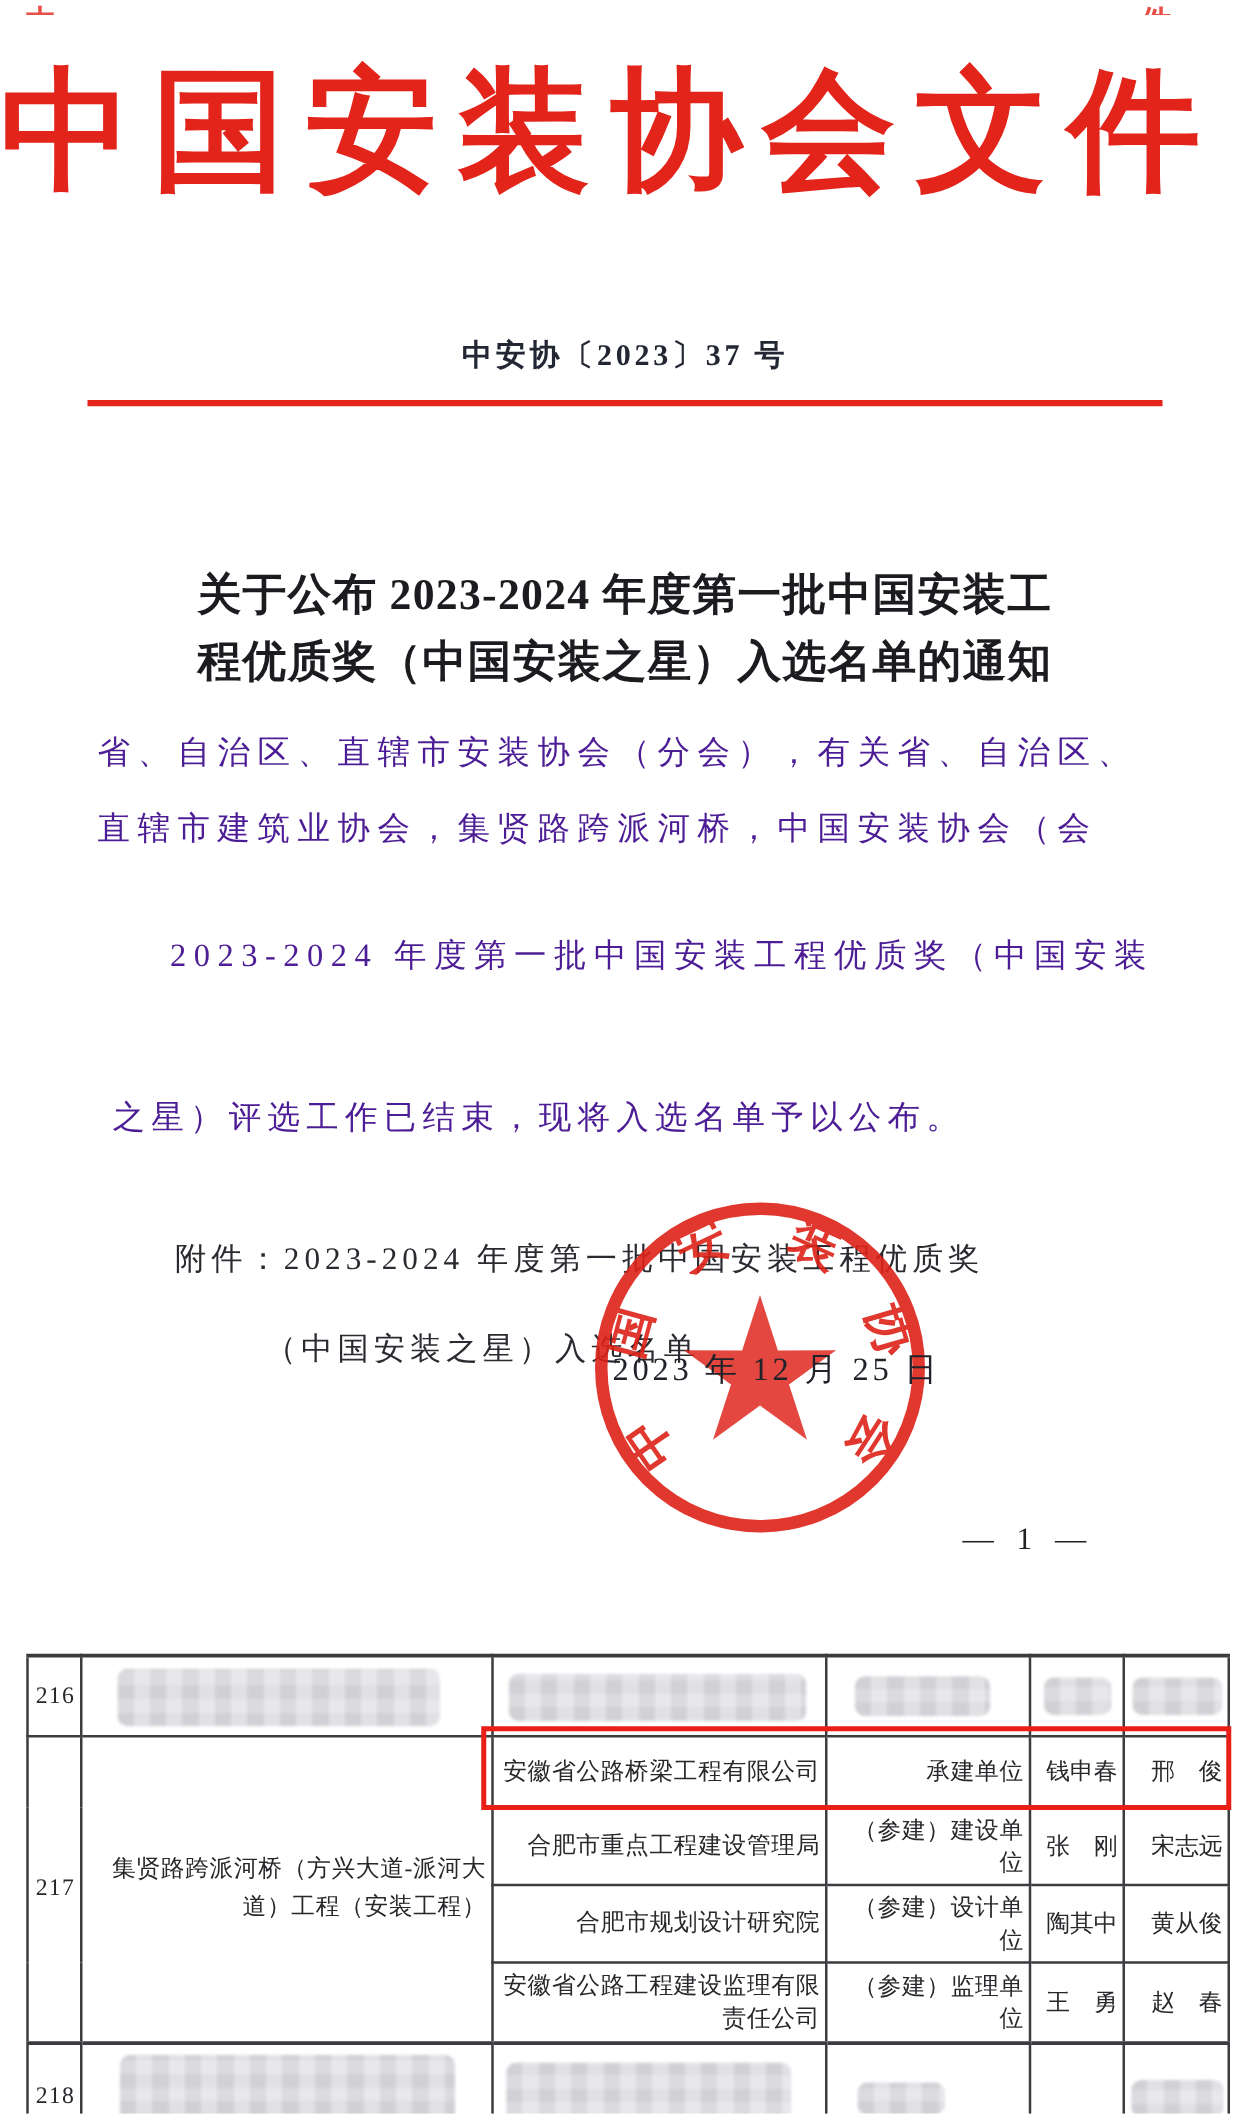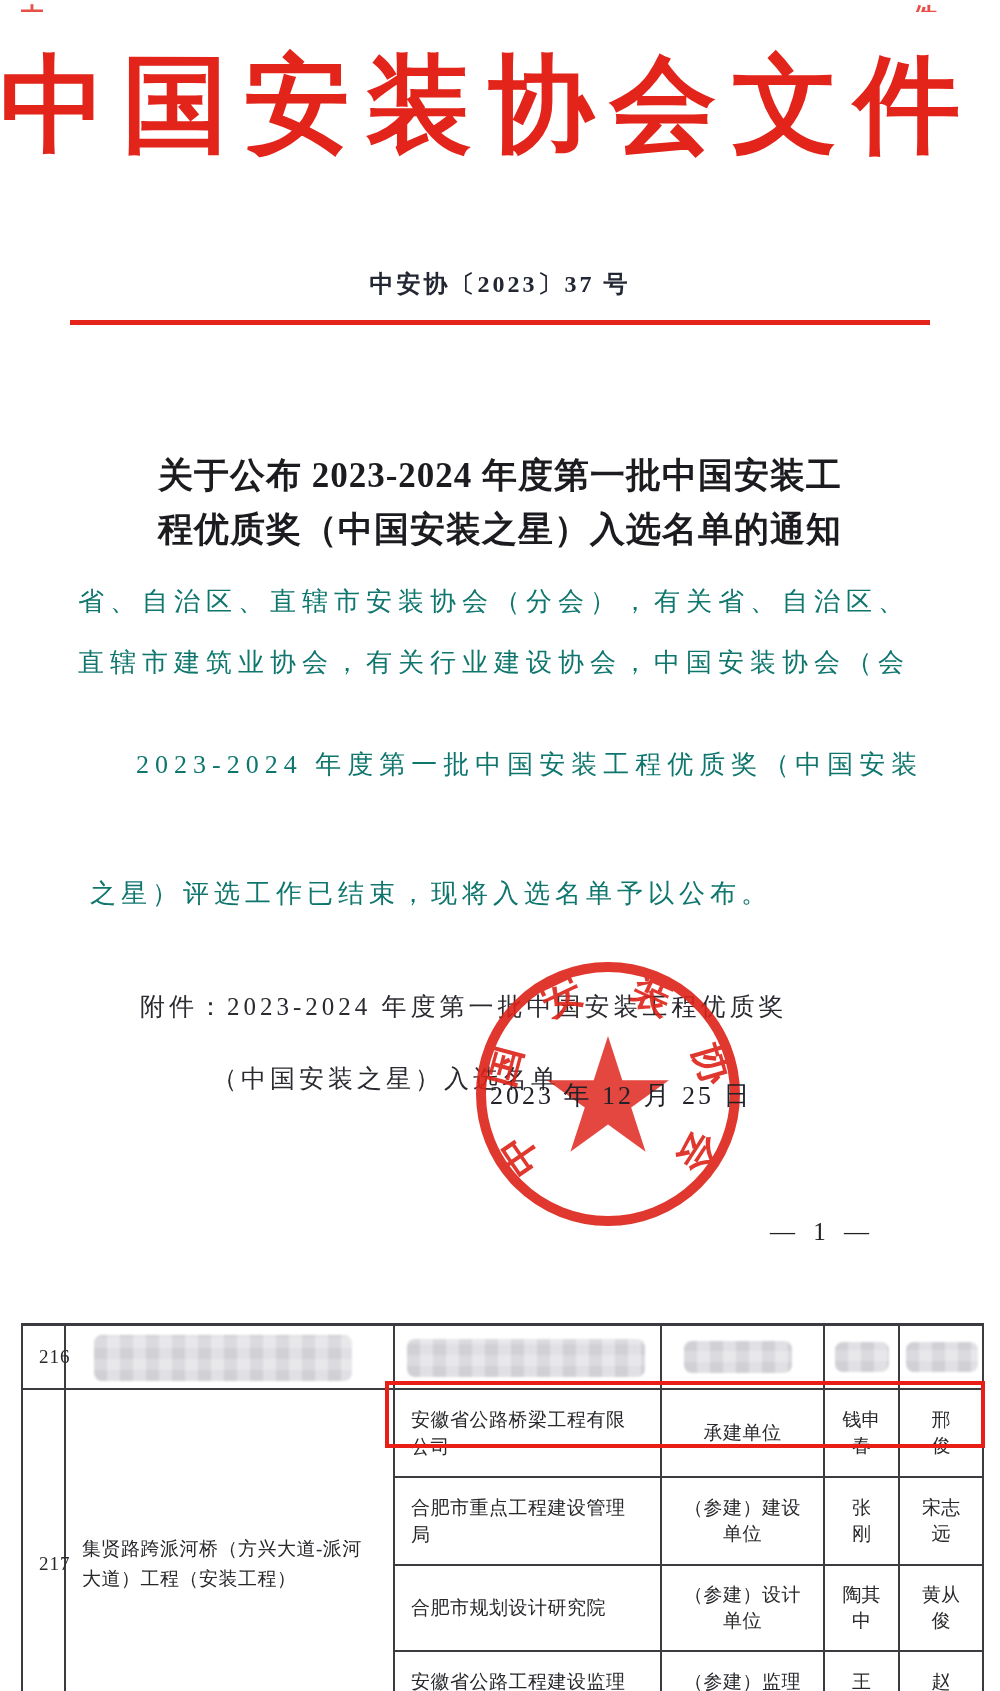--- a/index.html
+++ b/index.html
@@ -21,34 +21,34 @@
     font-size:24px; letter-spacing:3px; color:#232733; font-weight:bold;
   }
   .red-rule { position:absolute; left:70px; top:320px; width:860px; height:5px; background:#e2241a; }
   
   .doc-title { position:absolute; left:0; width:1000px; text-align:center;
     font-size:35px; font-weight:bold; letter-spacing:1px; color:#1c1c20; white-space:nowrap;margin-top:46px; }
   .title-l1 { top:406px; }
   .title-l2 { top:460px; }
   
   .body-line { position:absolute; left:78px; font-size:26px; letter-spacing:6px;
-    color:#0f766e; white-space:nowrap; }
+    color:#4c1d95; white-space:nowrap; }
   .attach-line { position:absolute; font-size:25px; letter-spacing:4px; color:#2a2a30; white-space:nowrap; }
   .date-line { position:absolute; left:490px; top:1078px; font-size:26px; letter-spacing:3px;
     color:#22222a; z-index:5; }
   .page-num { position:absolute; left:770px; top:1218px; font-size:25px; letter-spacing:6px; color:#222; }
   
   .seal { position:absolute; left:462px; top:948px; width:292px; height:292px; z-index:4; opacity:.9; }
   
   .award-table {
     position:absolute; left:21px; top:1323px; width:961px;
     border-collapse:collapse; table-layout:fixed;
     font-size:19px; color:#28282c;
   }
-  .award-table td { border:2px solid #3c3c40; padding:16px; vertical-align:middle; position:relative; }
+  .award-table td { border:2px solid #3c3c40; padding:4px; vertical-align:middle; position:relative;text-align:right; }
   .award-table { border-top:3px solid #3c3c40; }
   .td-no { text-align:center; letter-spacing:1px; }
   .td-project { padding:4px 10px; line-height:30px; letter-spacing:0.5px;margin-left:24px; }
   .td-company { padding:4px 10px; line-height:27px; letter-spacing:0.5px; }
   .td-role { text-align:center; letter-spacing:0.5px; }
   .td-name { text-align:center; }
   .r218 td { border-top:3px solid #3c3c40; }
   
   .blob {
     position:absolute; border-radius:8px; background-color:#ececee;
@@ -74,21 +74,21 @@
   <div class="masthead">中国安装协会文件</div>
 
   <div class="doc-number">中安协〔2023〕37 号</div>
 
   <div class="red-rule"></div>
 
   <div class="doc-title title-l1">关于公布 2023-2024 年度第一批中国安装工</div>
   <div class="doc-title title-l2">程优质奖（中国安装之星）入选名单的通知</div>
 
   <div class="body-line" style="top:584px;">省、自治区、直辖市安装协会（分会），有关省、自治区、</div>
-  <div class="body-line" style="top:645px;">直辖市建筑业协会，有关行业建设协会，中国安装协会（会</div>
+  <div class="body-line" style="top:645px;">直辖市建筑业协会，集贤路跨派河桥，中国安装协会（会</div>
   <div class="body-line" style="top:747px; left:136px;">2023-2024 年度第一批中国安装工程优质奖（中国安装</div>
   <div class="body-line" style="top:876px; letter-spacing:5px;margin-left:12px;">之星）评选工作已结束，现将入选名单予以公布。</div>
 
   <div class="attach-line" style="left:140px; top:990px;">附件：2023-2024 年度第一批中国安装工程优质奖</div>
   <div class="attach-line" style="left:212px; top:1062px;">（中国安装之星）入选名单</div>
 
   <div class="date-line">2023 年 12 月 25 日</div>
 
   <svg class="seal" viewBox="0 0 292 292" aria-hidden="true">
     <circle cx="146" cy="146" r="127" fill="none" stroke="#dd2218" stroke-width="10"></circle>

